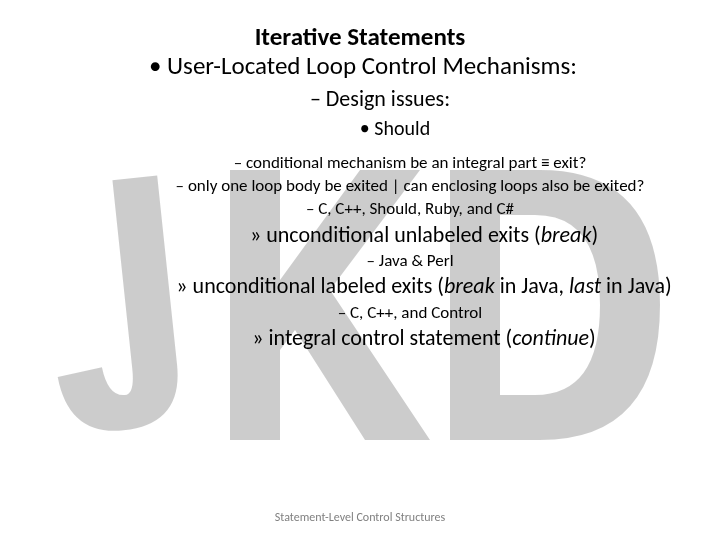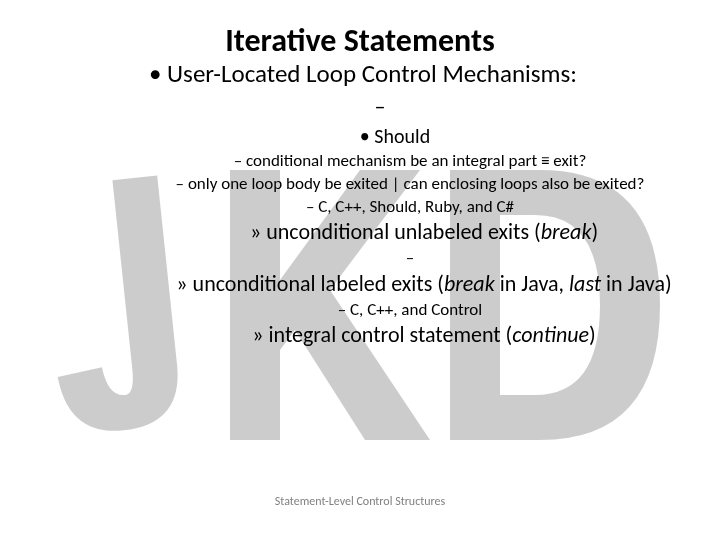--- a/index.html
+++ b/index.html
@@ -26,21 +26,21 @@
     position: relative;
     z-index: 1;
     width: 720px;
     height: 540px;
     box-sizing: border-box;
     padding: 18px 30px 0 30px;
   }
   .title {
     text-align: center;
     font-weight: 700;
-    font-size: 32px;
+    font-size: 25px;
     line-height: 1.05;
     margin-top: 6px;
   }
   .subtitle {
     text-align: center;
     font-size: 26px;
     line-height: 1.05;
     margin-top: 2px;
     margin-bottom: 22px;
   }
@@ -52,34 +52,34 @@
   .lvl1 > li::before { content: "• "; }
 
   .lvl2 { margin-left: 34px; margin-top: 4px; }
   .lvl2 > li { font-size: 22px; margin-bottom: 4px; }
   .lvl2 > li::before { content: "– "; }
 
   .lvl3 { margin-left: 30px; margin-top: 4px; }
   .lvl3 > li { font-size: 20px; margin-bottom: 2px; }
   .lvl3 > li::before { content: "• "; }
 
-  .lvl4 { margin-left: 30px; margin-top: 2px; }
+  .lvl4 { margin-left: 30px; margin-top: 12px; }
   .lvl4 > li { font-size: 17px; line-height: 1.3; margin-bottom: 1px; }
   .lvl4 > li::before { content: "– "; }
 
   .lvl5 { margin-left: 28px; }
   .lvl5 > li { font-size: 22px; line-height: 1.3; margin-bottom: 1px; }
   .lvl5 > li::before { content: "» "; }
 
   .ital { font-style: italic; }
   .breakword { white-space: normal; }
 
   .footer {
     position: absolute;
-    bottom: 32px;
+    bottom: 16px;
     left: 0;
     width: 720px;
     text-align: center;
     font-size: 12px;
     color: #808080;
     z-index: 1;
   }
 </style>
 </head>
 <body>
@@ -96,32 +96,32 @@
     </g>
   </svg>
 </div>
 
 <div class="slide">
   <div class="title">Iterative Statements</div>
 
   <ul class="lvl1">
     <li><span>User-Located Loop Control Mechanisms:</span>
       <ul class="lvl2">
-        <li>
+        <li><span>Design issues:</span>
           <ul class="lvl3">
             <li><span>Should</span>
               <ul class="lvl4">
                 <li class="breakword"><span>conditional mechanism be an integral part ≡ exit?</span></li>
                 <li class="breakword"><span>only one loop body be exited | can enclosing loops also be exited?</span></li>
                 <li><span>C, C++, Should, Ruby, and C#</span>
                   <ul class="lvl5">
                     <li><span>unconditional unlabeled exits (</span><span class="ital">break</span><span>)</span></li>
                   </ul>
                 </li>
-                <li>
+                <li><span>Java &amp; Perl</span>
                   <ul class="lvl5">
                     <li><span>unconditional labeled exits (</span><span class="ital">break</span><span> in Java, </span><span class="ital">last</span><span> in Java)</span></li>
                   </ul>
                 </li>
                 <li><span>C, C++, and Control</span>
                   <ul class="lvl5">
                     <li><span>integral control statement (</span><span class="ital">continue</span><span>)</span></li>
                   </ul>
                 </li>
               </ul>

